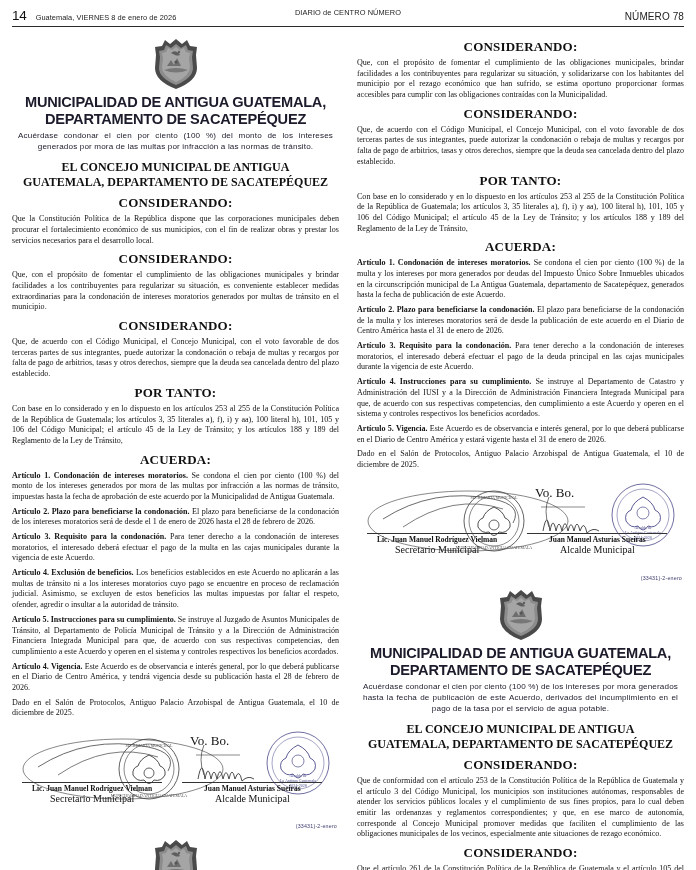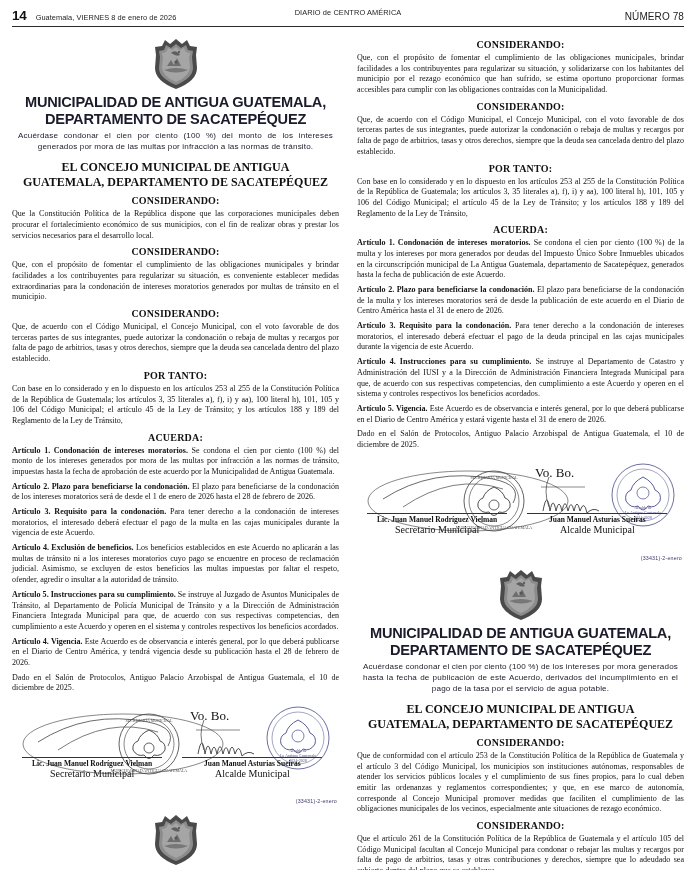--- a/index.html
+++ b/index.html
@@ -24,21 +24,21 @@
 
   
   .masthead {
     display: flex;
     align-items: baseline;
     font-family: "Liberation Sans", sans-serif;
     border-bottom: 1.2px solid #2b2b2b;
     padding-bottom: 3px;
   }
   .folio {
-    font-weight: bold;
+    font-weight: normal;
     font-size: 13.5px;
     letter-spacing: -0.2px;
     margin-right: 9px;
     color: #111;
   }
   .mast-date {
     font-size: 7.4px;
     color: #222;
     letter-spacing: 0.05px;
   }
@@ -105,21 +105,21 @@
     font-weight: bold;
     font-size: 12px;
     line-height: 1.25;
     text-align: center;
     margin: 6px 10px 4px 10px;
     color: #111;
   }
   .centered-kicker {
     font-family: "Liberation Serif", serif;
     font-weight: bold;
-    font-size: 10px;
+    font-size: 13px;
     text-align: center;
     margin: 5px 0 3px 0;
     color: #111;
     letter-spacing: 0.2px;
   }
   p.body {
     font-size: 8.05px;
     line-height: 1.33;
     text-align: justify;
     margin: 0 0 4px 0;
@@ -184,21 +184,21 @@
   }
 </style>
 </head>
 <body>
 
 <div class="page">
 
   <div class="masthead">
     <span class="folio">14</span>
     <span class="mast-date">Guatemala, VIERNES 8 de enero de 2026</span>
-    <span class="mast-title">DIARIO de CENTRO AMÉRICA</span>
+    <span class="mast-title">DIARIO de CENTRO NÚMERO</span>
     <span class="mast-number">NÚMERO 78</span>
   </div>
 
   <div class="columns">
 
     <div class="col">
 
       <div>
         <div class="emblem-wrap">
           <svg class="emblem" viewBox="0 0 46 52">

